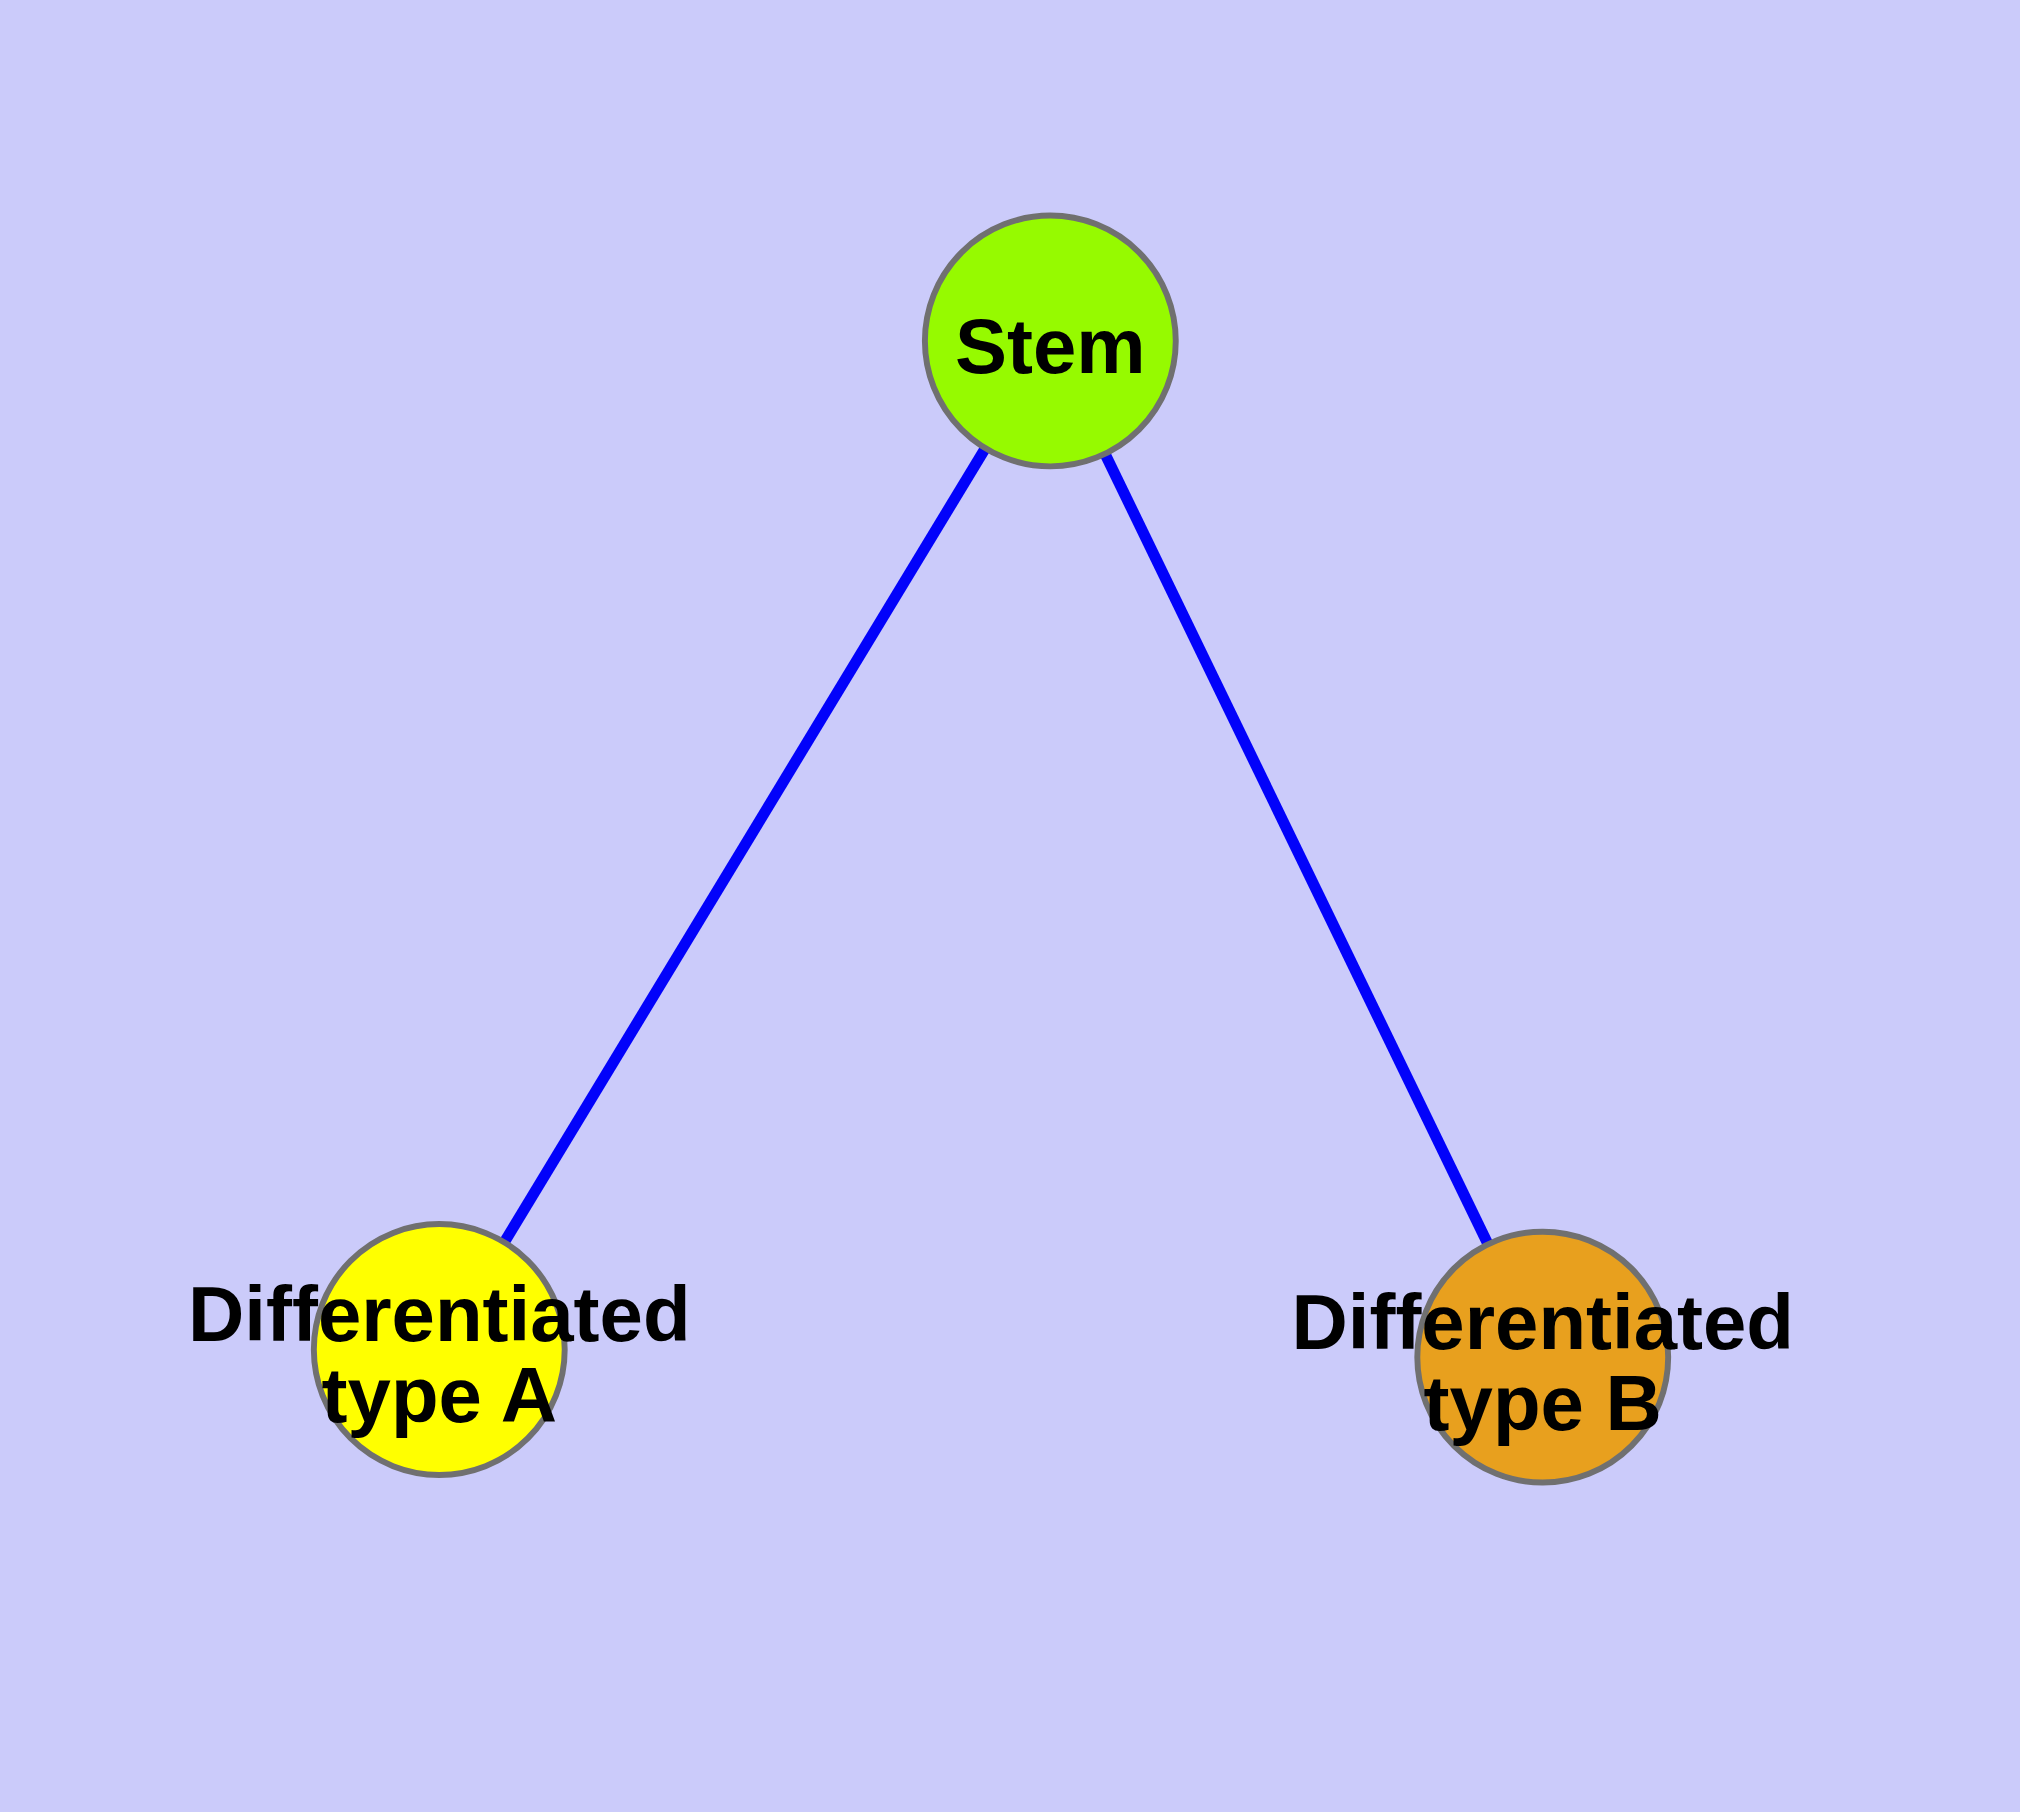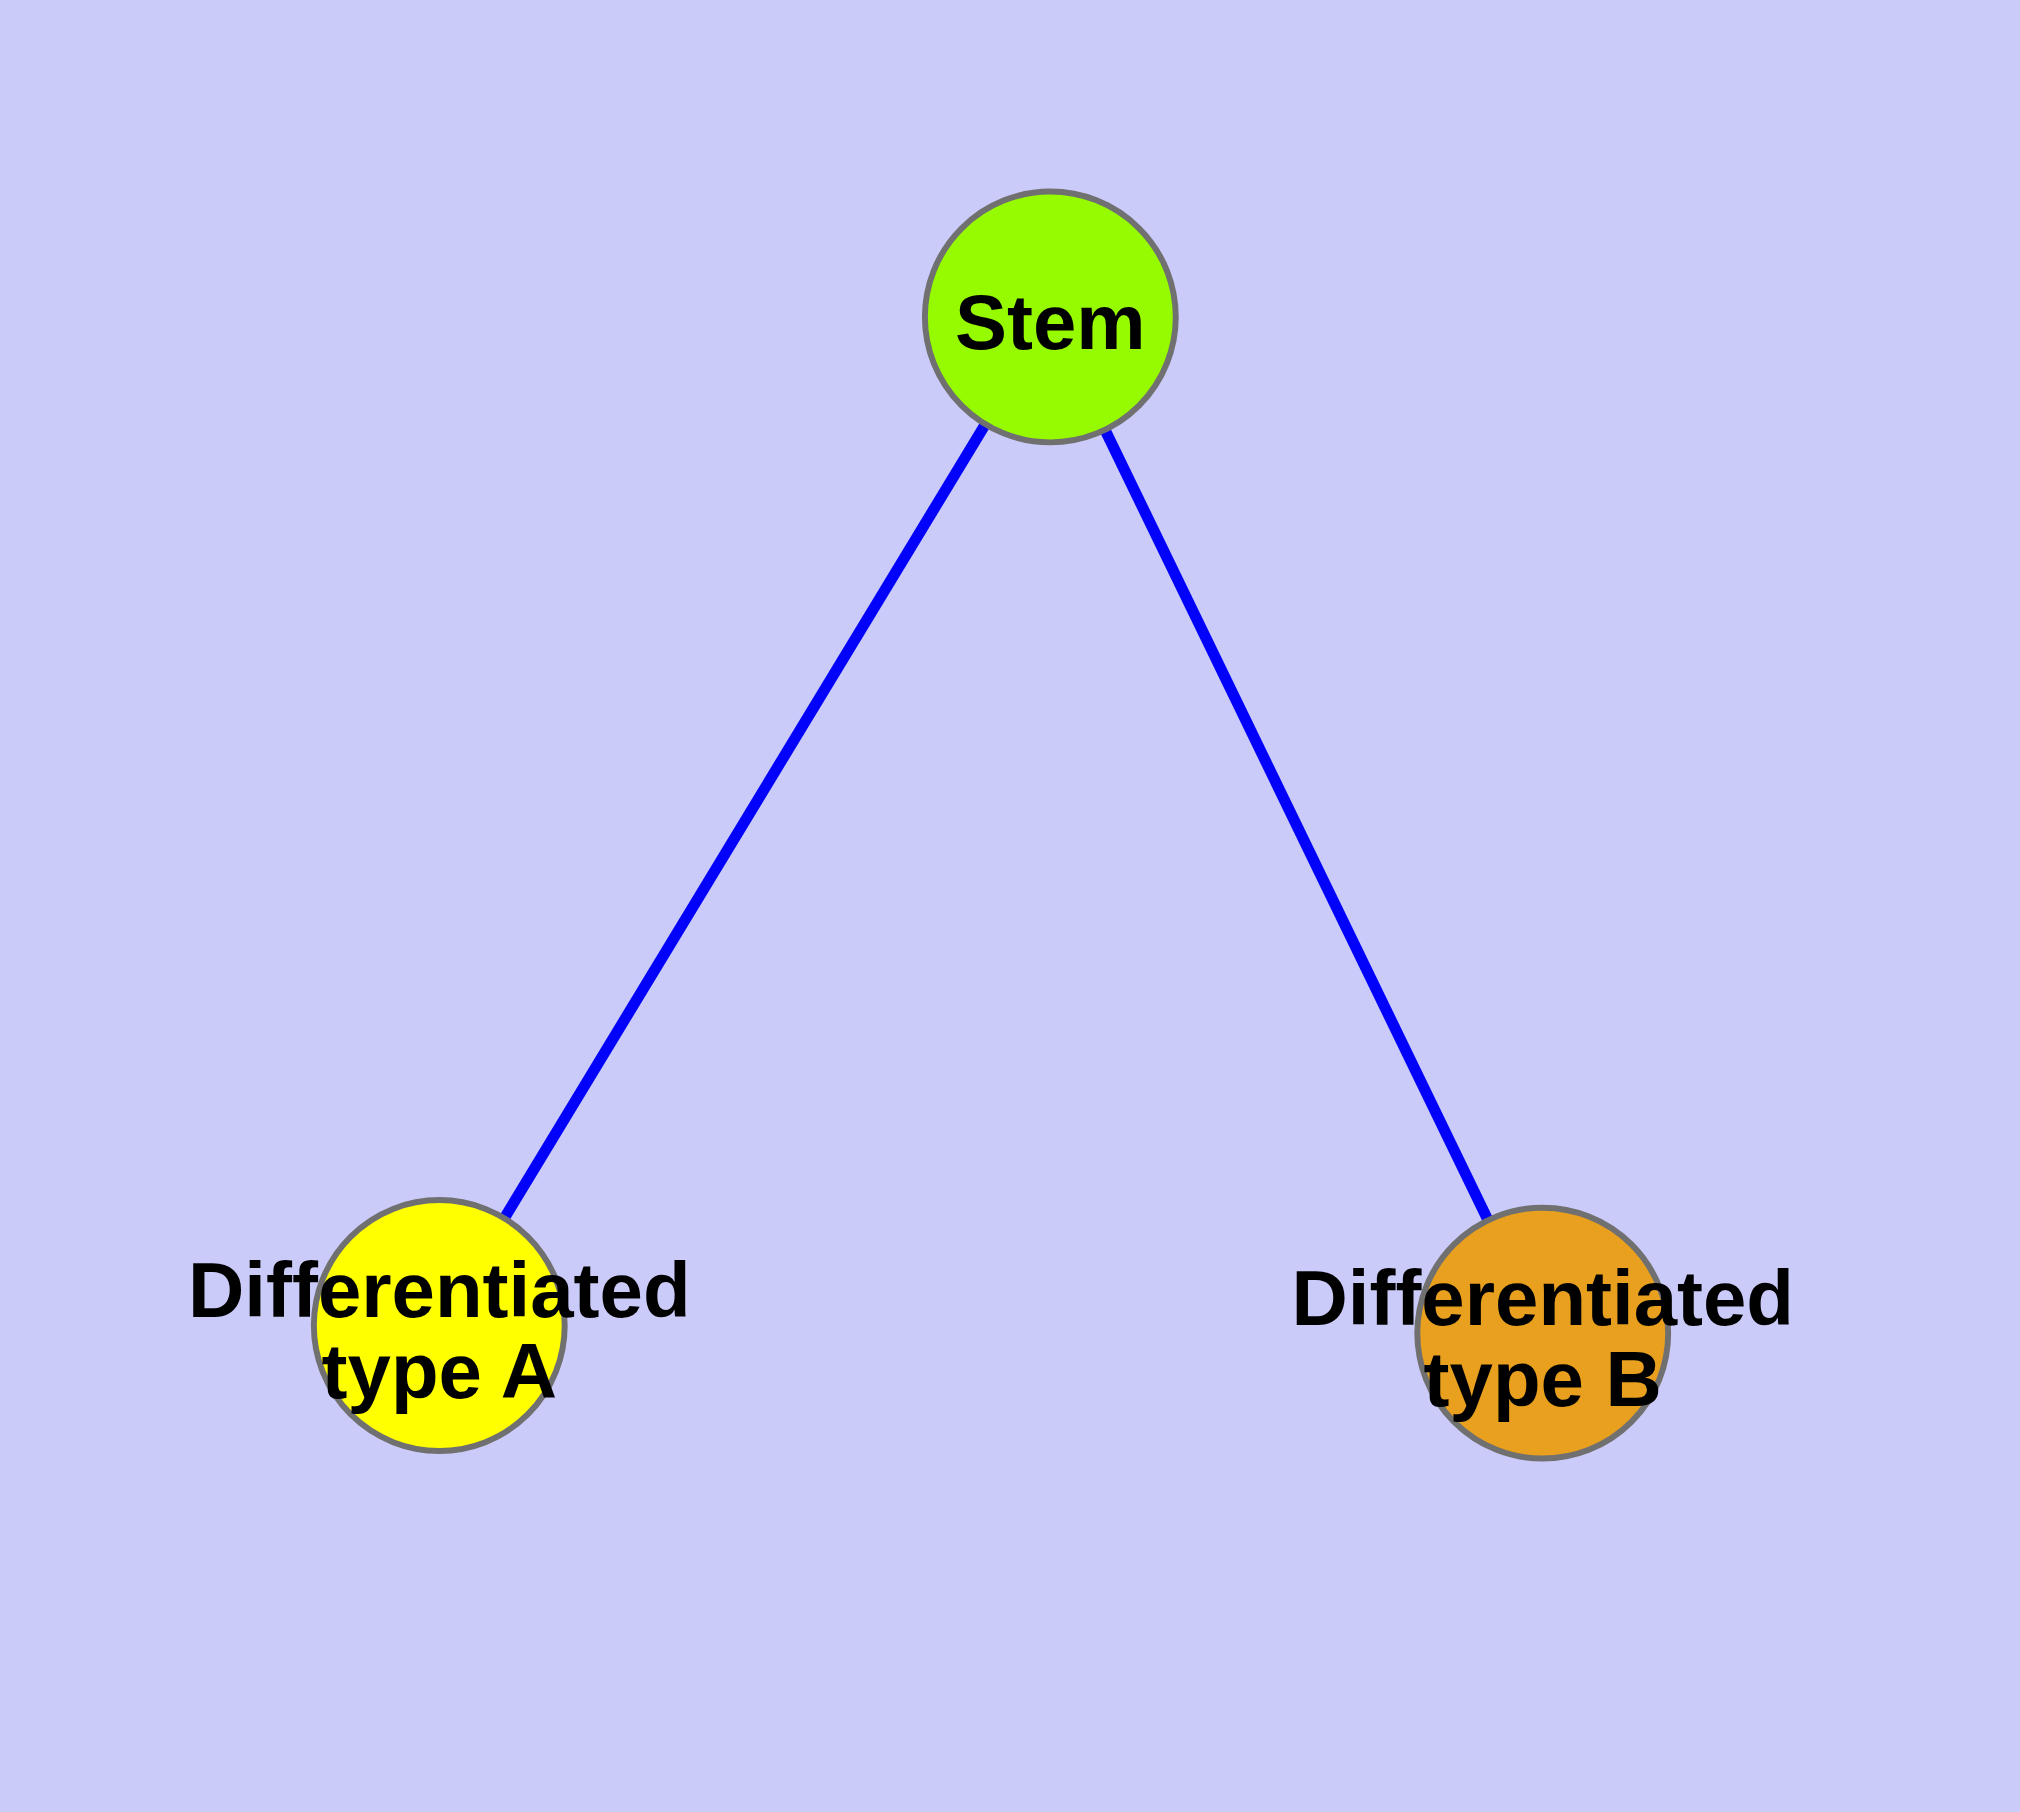--- a/index.html
+++ b/index.html
@@ -9,20 +9,21 @@
   body {
     width: 2021px;
     height: 1812px;
     overflow: hidden;
     font-family: "Liberation Sans", sans-serif;
   }
   #diagram-root {
     position: relative;
     width: 2021px;
     height: 1336px;
+    margin-top: 24px;
   }
   svg text {
     font-family: "Liberation Sans", sans-serif;
     font-weight: bold;
   }
 </style>
 </head>
 <body style="background: rgb(203, 203, 250);">
 
 <div id="diagram-root">

